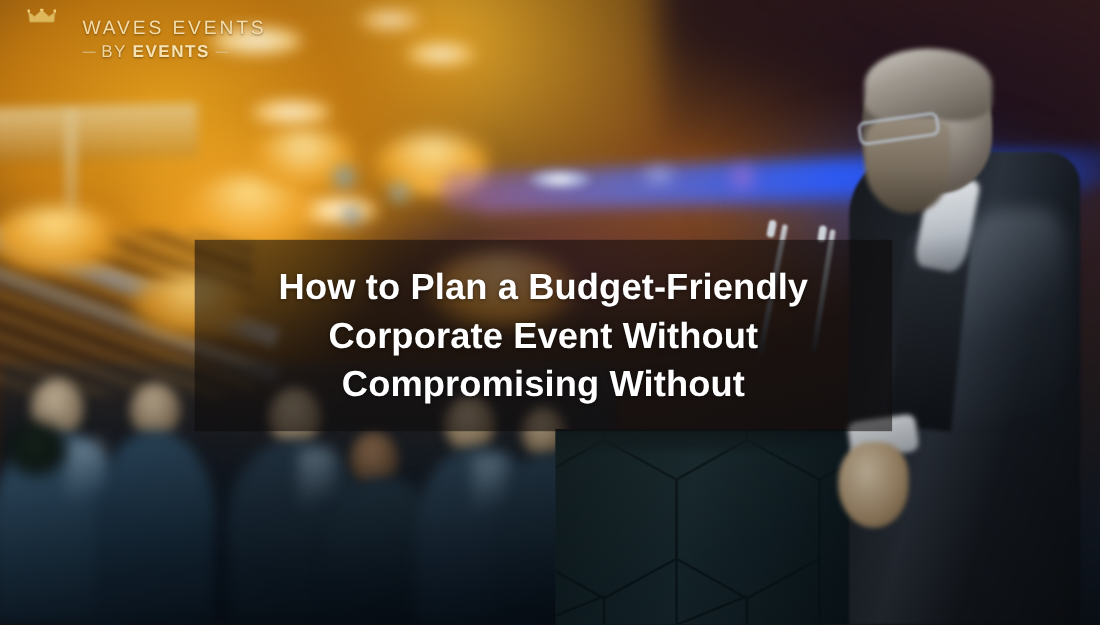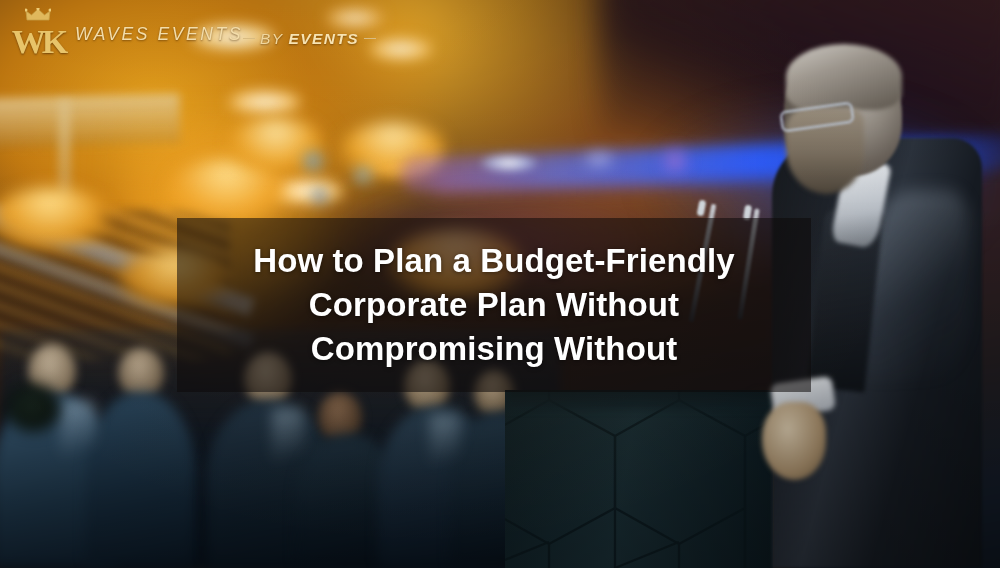--- a/index.html
+++ b/index.html
@@ -228,21 +228,21 @@
     position:absolute; left:50%; top:0; transform:translateX(-50%);
   }
   .logo-wk{
     position:absolute; left:0; top:11px; width:56px; height:45px;
     display:flex; align-items:center; justify-content:center;
     font-family:"Liberation Serif", serif;
     font-size:34px; font-weight:700; letter-spacing:-4px;
     color:#e8c46a;
     text-shadow:0 1px 2px rgba(60,30,0,.6);
   }
-  .logo-text{ display:flex; flex-direction:row; line-height:1;font-style:italic; }
+  .logo-text{ display:flex; flex-direction:column; line-height:1; }
   .logo-l1{
     font-size:17.5px; letter-spacing:2.6px; font-weight:400;
     color:#f3ddaa; text-shadow:0 1px 2px rgba(70,36,0,.55);
   }
   .logo-l2{
     margin-top:5px;
     font-size:15.5px; letter-spacing:1.4px;
     color:#f0d79f; text-shadow:0 1px 2px rgba(70,36,0,.55);
     display:flex; align-items:center; gap:5px;
   }
@@ -380,34 +380,33 @@
   </div>
 
   <div class="logo">
     <div class="logo-mark">
       <svg class="logo-crown" width="26" height="14" viewBox="0 0 26 14">
         <path d="M2 12 L1 3 L6.5 7 L13 1 L19.5 7 L25 3 L24 12 Z" fill="#e0b85c" stroke="#c79f45" stroke-width="0.8"></path>
         <circle cx="1" cy="2" r="1.5" fill="#edcc77"></circle>
         <circle cx="13" cy="0.8" r="1.6" fill="#edcc77"></circle>
         <circle cx="25" cy="2" r="1.5" fill="#edcc77"></circle>
       </svg>
-      <div class="logo-wk">WK</div>
     </div>
     <div class="logo-text">
       <span class="logo-l1">WAVES EVENTS</span>
       <span class="logo-l2">
         <i class="rule"></i>
         <span>BY </span>
         <b>EVENTS</b>
         <i class="rule"></i>
       </span>
     </div>
   </div>
 
   <div class="title-overlay">
     <h1 class="title-text">
       <span>How to Plan a Budget-Friendly</span><br>
-      <span>Corporate Plan Without</span><br>
+      <span>Corporate Event Without</span><br>
       <span>Compromising Without</span>
     </h1>
   </div>
 
 </div>
 
 </body></html>

